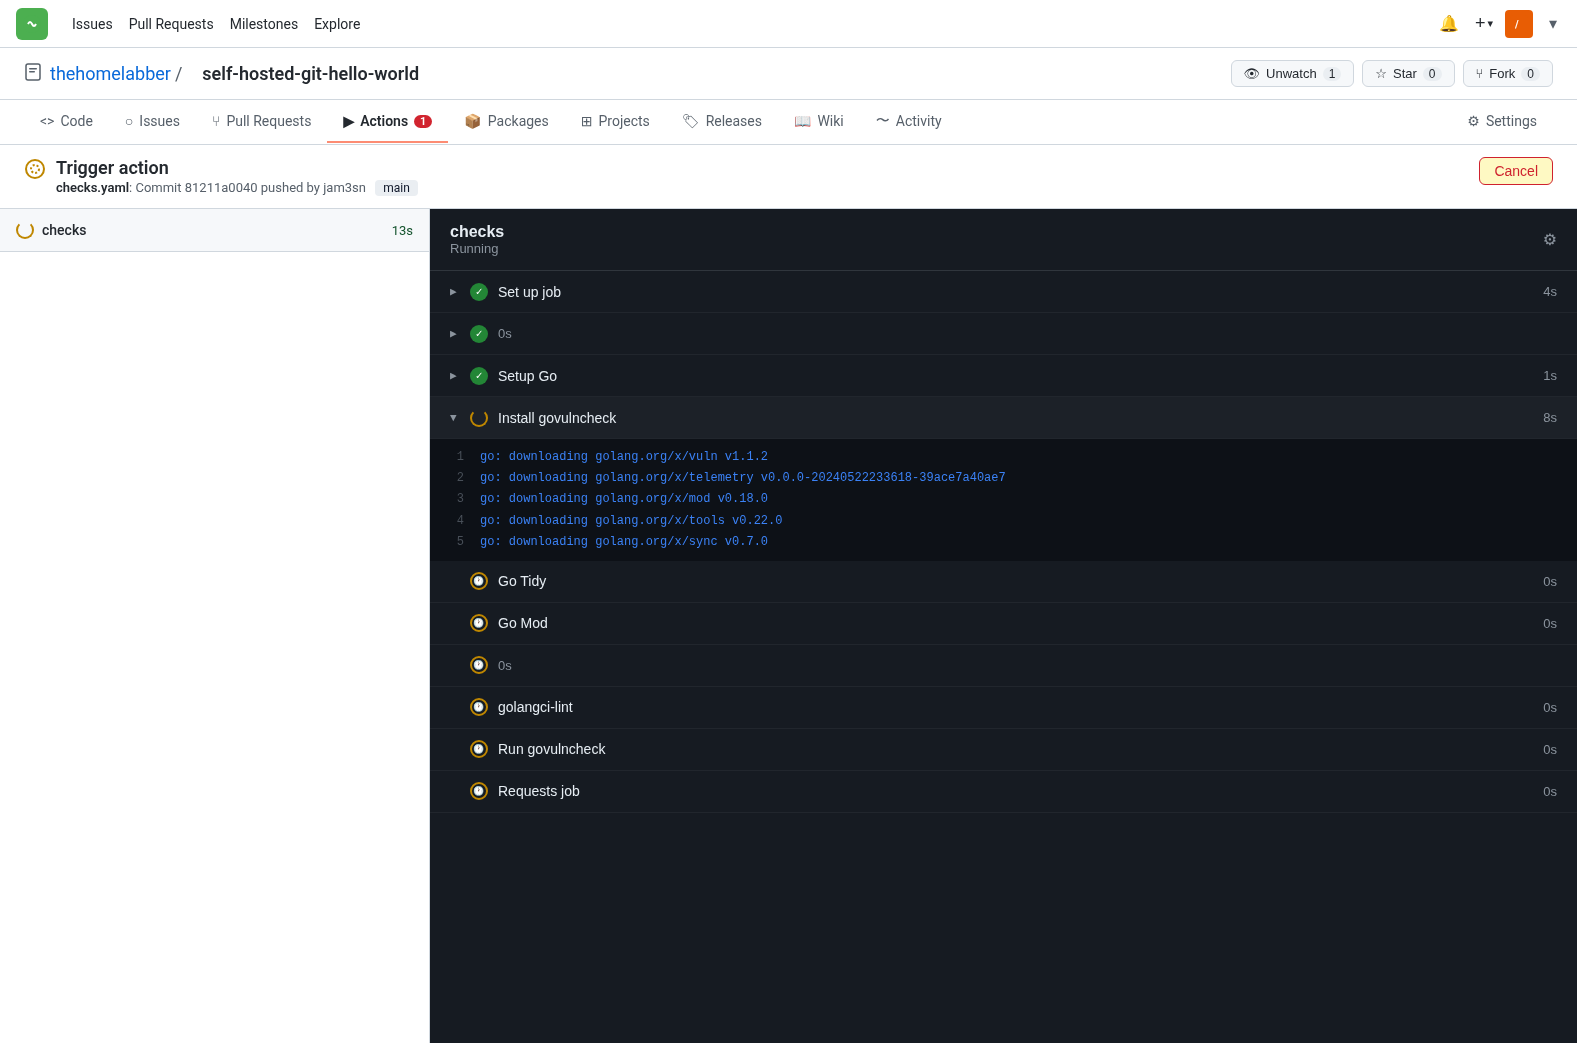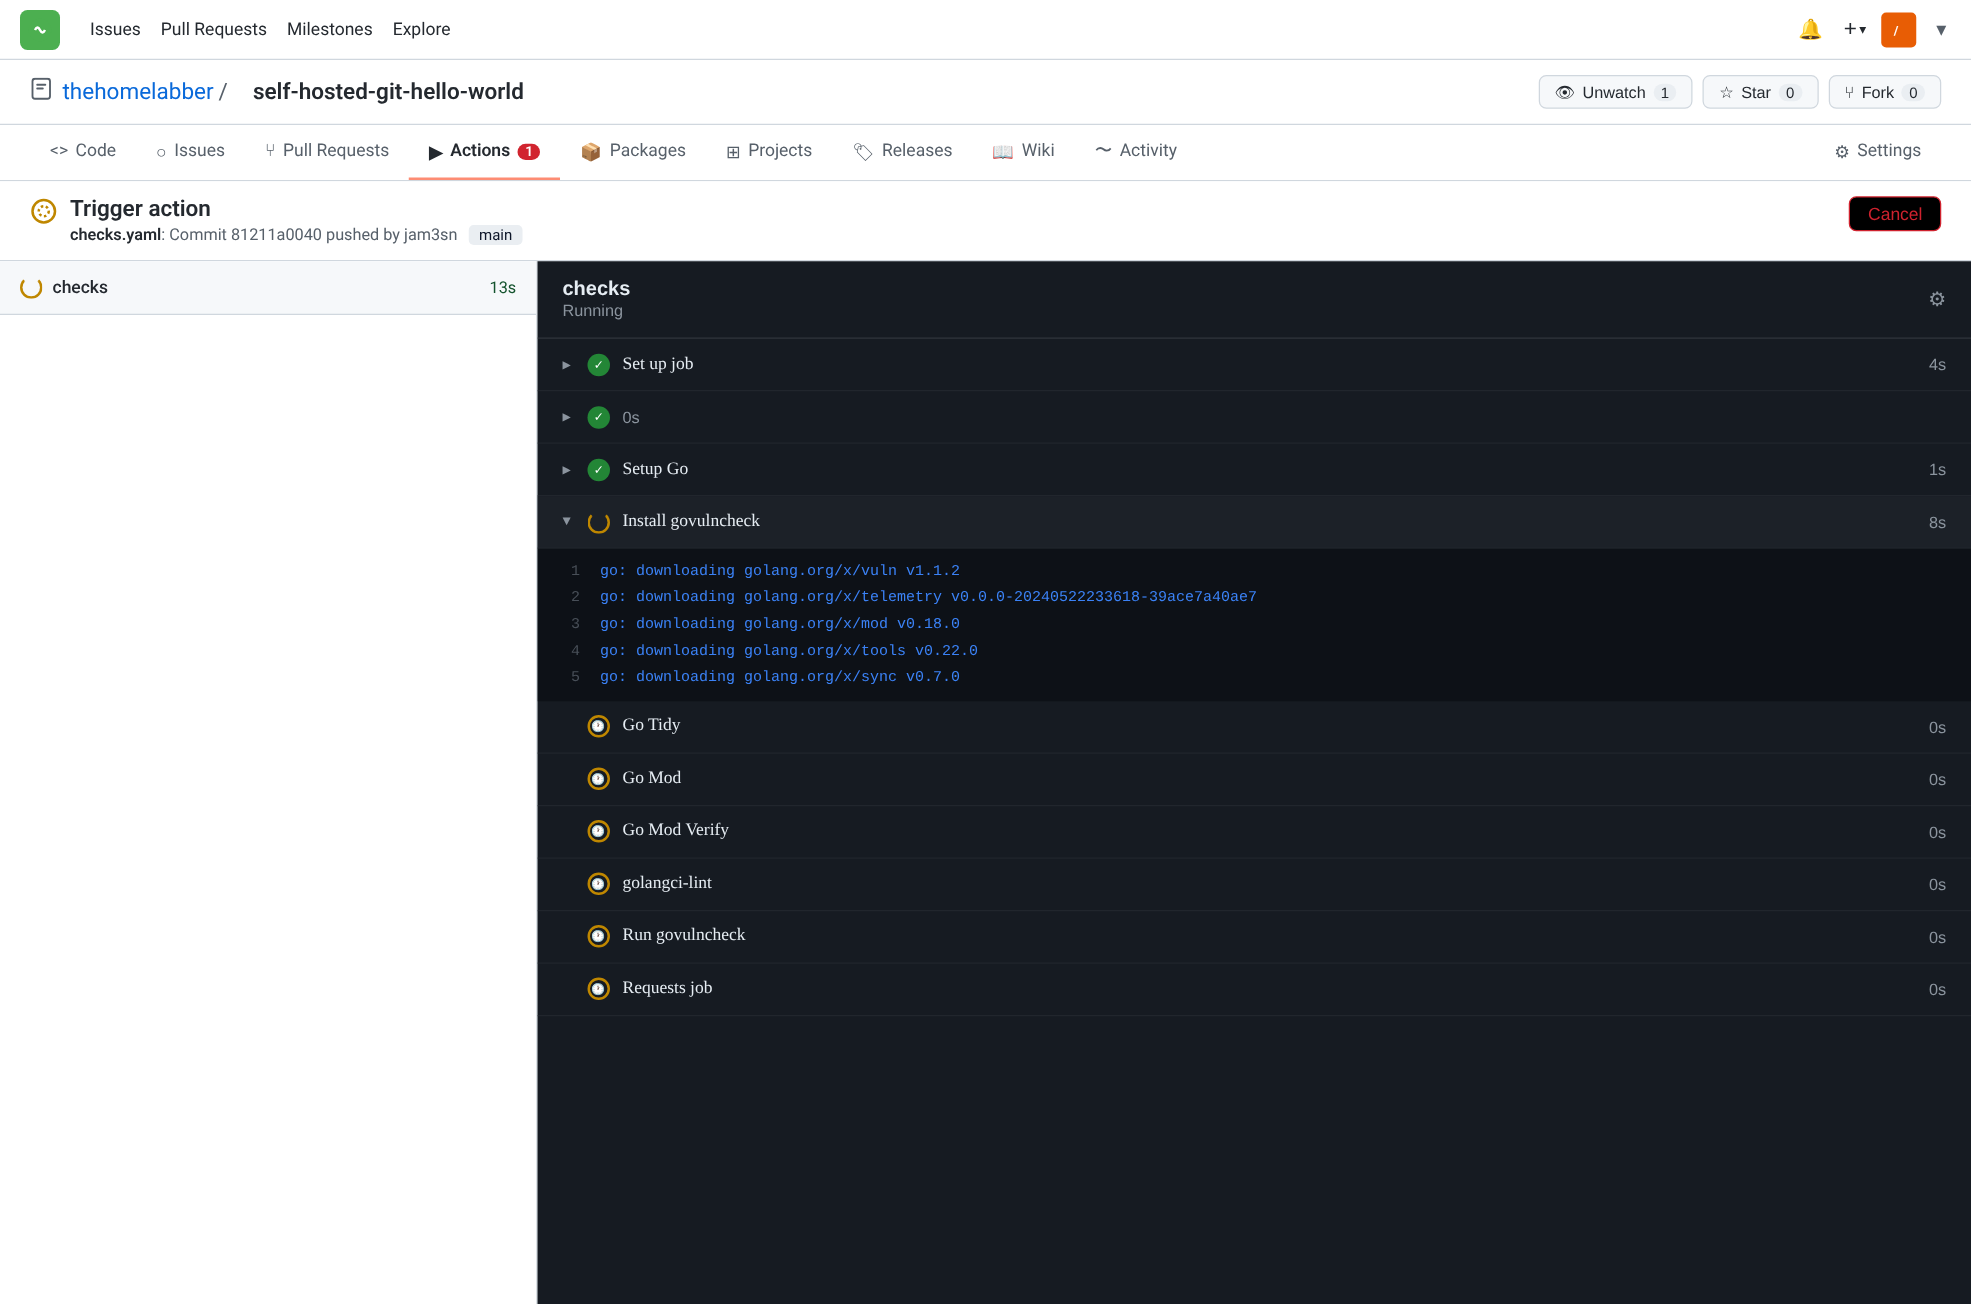--- a/index.html
+++ b/index.html
@@ -111,21 +111,21 @@
     .trigger-sub { font-size: 13px; color: #57606a; margin-top: 2px; }
     .trigger-sub strong { font-weight: 600; color: #24292f; }
     .trigger-branch {
       display: inline-block;
       background: #eaeef2; border-radius: 4px;
       padding: 1px 8px; font-size: 12px; color: #0f172a;
       margin-left: 6px;
     }
     .cancel-btn {
       border: 1px solid #cf222e; border-radius: 6px;
-      background: #000000; color: #cf222e;
+      background: #fef9c3; color: #cf222e;
       padding: 5px 14px; cursor: pointer; font-size: 14px;
     }
 
     
     .workflow-area {
       display: flex;
       height: calc(100vh - 190px);
     }
 
     
@@ -175,21 +175,21 @@
     .step-row {
       display: flex; align-items: center;
       padding: 0 20px;
       height: 42px;
       border-bottom: 1px solid #21262d;
       cursor: pointer;
     }
     .step-row.expanded { background: #1c2128; }
     .step-chevron { color: #8b949e; margin-right: 8px; font-size: 11px; width: 12px; flex-shrink: 0; }
     .step-status-icon { margin-right: 10px; flex-shrink: 0; }
-    .step-name { flex: 1; font-family: Liberation Serif, serif; font-size: 14px; color: #e6edf3; }
+    .step-name { flex: 1; font-family: Liberation Sans, sans-serif; font-size: 14px; color: #e6edf3; }
     .step-duration { color: #8b949e; font-size: 13px; font-family: -apple-system, sans-serif; }
 
     .status-success {
       width: 18px; height: 18px; border-radius: 50%;
       background: #238636; display: flex; align-items: center; justify-content: center;
       color: white; font-size: 11px;
     }
     .status-running {
       width: 18px; height: 18px; border-radius: 50%;
       border: 2px solid #bf8700; border-top-color: transparent;
@@ -448,21 +448,20 @@
         </span>
         <span class="step-name">Go Mod</span>
         <span class="step-duration">0s</span>
       </div>
 
       <div class="step-row">
         <span class="step-chevron"></span>
         <span class="step-status-icon">
           <div class="clock-icon">🕐</div>
         </span>
-        <span class="step-name">Go Mod Verify</span>
         <span class="step-duration">0s</span>
       </div>
 
       <div class="step-row">
         <span class="step-chevron"></span>
         <span class="step-status-icon">
           <div class="clock-icon">🕐</div>
         </span>
         <span class="step-name">golangci-lint</span>
         <span class="step-duration">0s</span>

